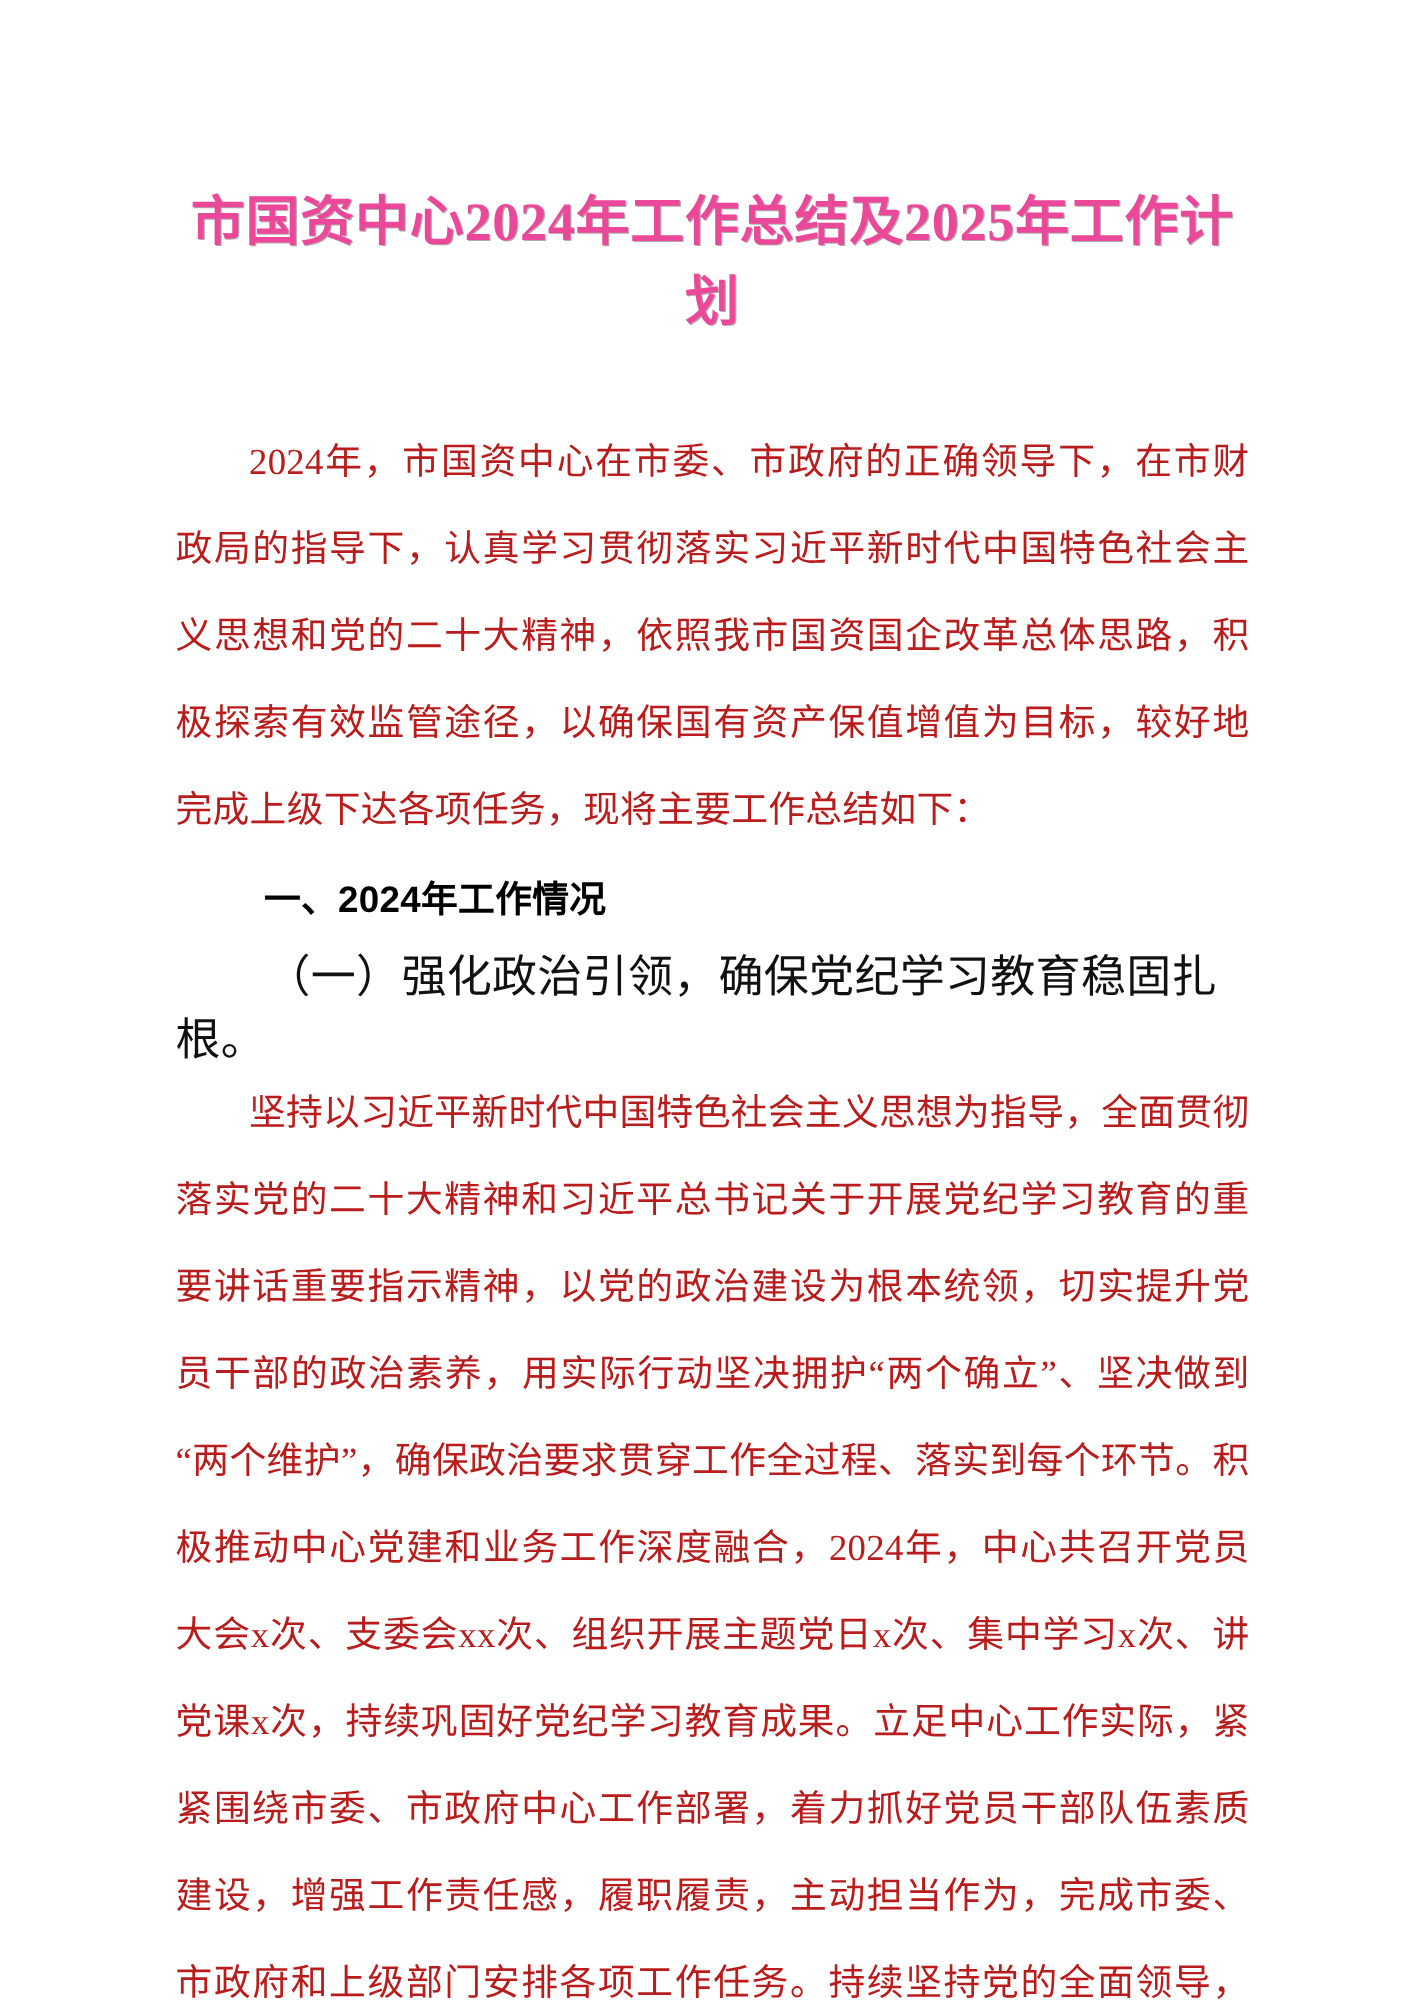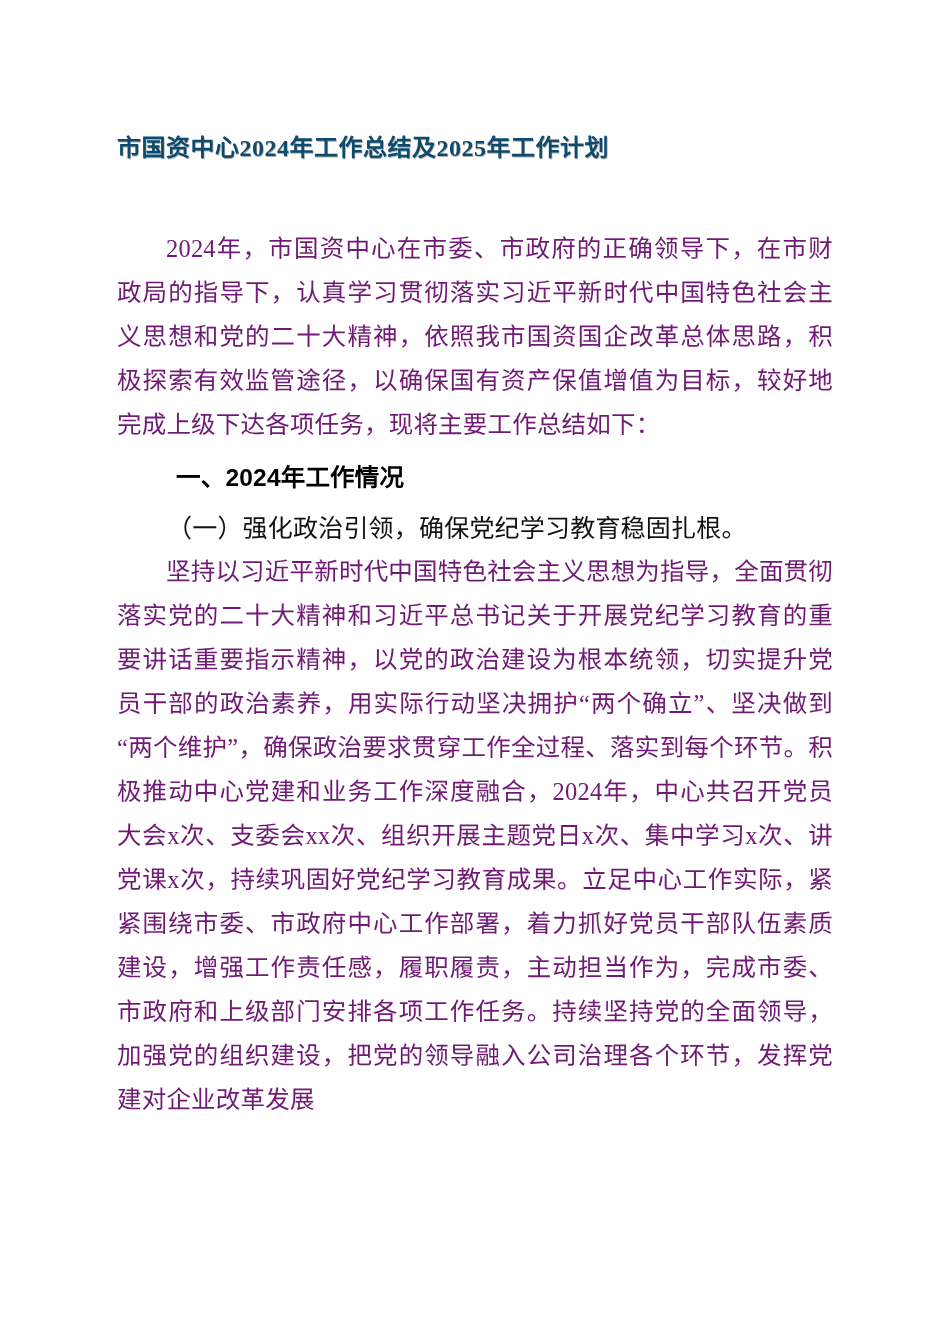--- a/index.html
+++ b/index.html
@@ -32,46 +32,47 @@
     top: 0;
     width: 716px;
   }
 
   
   .doc-title {
     margin: 0;
     padding: 0;
     position: relative;
     top: 122px;
+    text-align: center;
     font-family: "Liberation Serif", "DejaVu Serif", serif;
     font-weight: 700;
-    font-size: 24px;
+    font-size: 36px;
     line-height: 53px;
     letter-spacing: 0.5px;
-    color: #0c4a6e;
+    color: #ec4899;
     text-shadow: 0.7px 0.7px 0 rgba(0,0,0,0.32);
   }
 
   
   .body-area {
     position: relative;
     top: 174px;
   }
 
   p.para {
     margin: 0;
     padding: 0;
     font-family: "Liberation Serif", "DejaVu Serif", serif;
     font-size: 24.5px;
-    line-height: 44px;
+    line-height: 58px;
     text-align: justify;
     text-justify: inter-ideograph;
     text-indent: 2em;
     letter-spacing: 0.2px;
-    color: #701a75;
+    color: #b91c1c;
     word-break: break-all;
   }
 
   
   p.h1-line {
     margin: 10px;
     padding: 0;
     font-family: "Liberation Sans", "DejaVu Sans", sans-serif;
     font-weight: 700;
     font-size: 24.5px;
@@ -79,21 +80,21 @@
     text-indent: 2em;
     letter-spacing: 0.2px;
     color: #000000;
   }
 
   
   p.h2-line {
     margin: 0;
     padding: 0;
     font-family: "Liberation Serif", "DejaVu Serif", serif;
-    font-size: 25px;
+    font-size: 30px;
     line-height: 41.4px;
     text-indent: 2em;
     letter-spacing: 0.2px;
     color: #111111;
   }
 </style>
 </head>
 <body>
 
 <div class="page">

